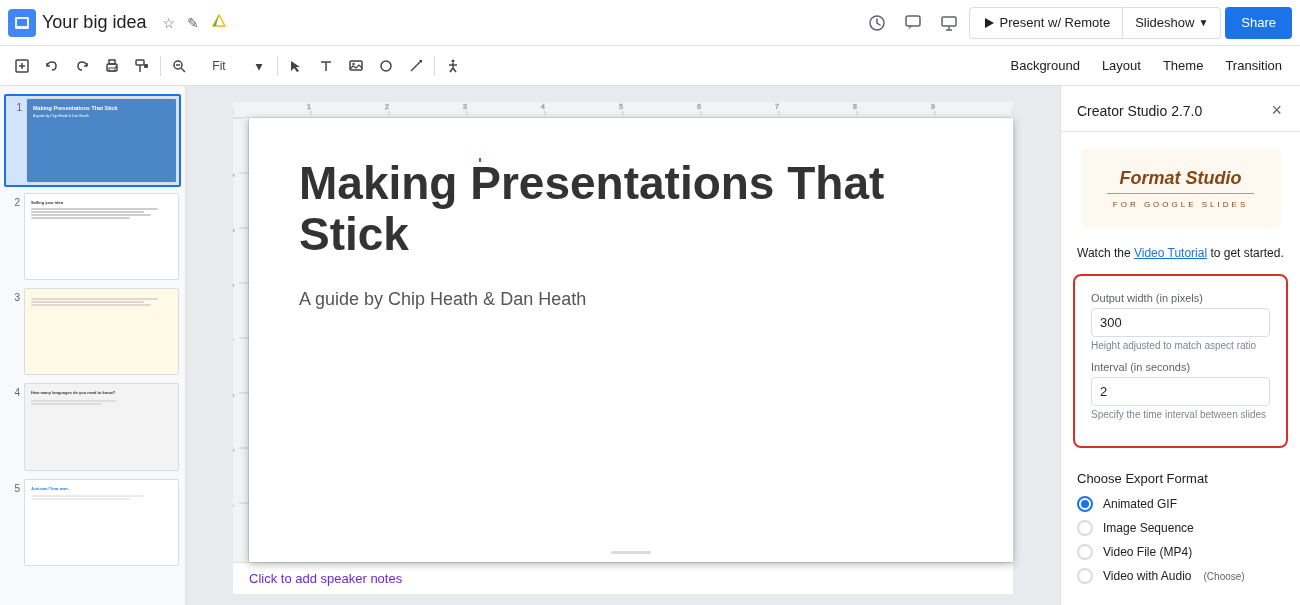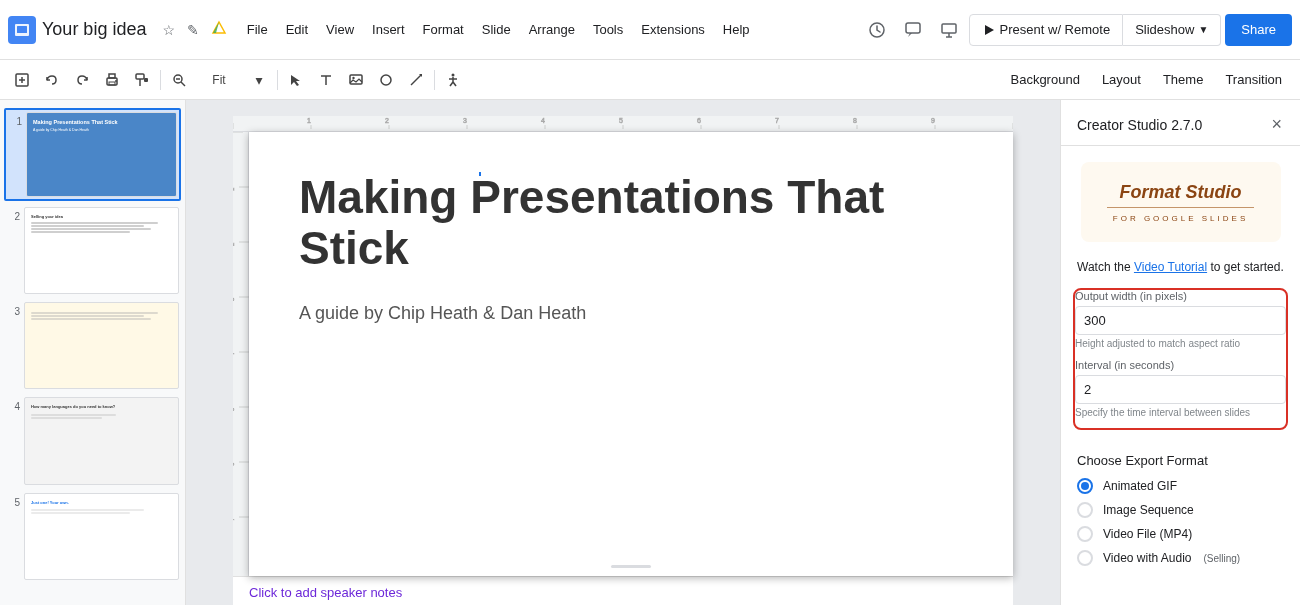--- a/index.html
+++ b/index.html
@@ -5,21 +5,21 @@
     * { box-sizing: border-box; margin: 0; padding: 0; }
     body { font-family: 'Arial', sans-serif; background: #f0f0f0; width: 1300px; height: 605px; overflow: hidden; display: flex; flex-direction: column; }
 
     
     .menu-bar {
       background: #ffffff;
       border-bottom: 1px solid #e0e0e0;
       display: flex;
       align-items: center;
       padding: 0 8px;
-      height: 60px;
+      height: 46px;
       gap: 4px;
     }
     .app-logo {
       display: flex;
       align-items: center;
       gap: 6px;
       margin-right: 8px;
     }
     .app-icon {
       width: 28px;
@@ -339,21 +339,21 @@
     .cs-watch-link {
       color: #1a73e8;
       text-decoration: underline;
       cursor: pointer;
     }
 
     .cs-form-section {
       margin: 0 12px;
       border: 2px solid #d93025;
       border-radius: 8px;
-      padding: 0;
+      padding: 16px;
       background: #fff;
     }
     .cs-field-label {
       font-size: 11px;
       color: #5f6368;
       margin-bottom: 4px;
     }
     .cs-field-input {
       width: 100%;
       border: 1px solid #dadce0;
@@ -432,32 +432,20 @@
   </div>
   <span class="star-icon">☆</span>
   <span class="rename-icon">✎</span>
   <span class="drive-icon">
     <svg width="16" height="16" viewBox="0 0 16 16">
       <polygon points="8,2 14,13 2,13" fill="none" stroke="#fbbc04" stroke-width="1.5"></polygon>
       <polygon points="2,13 8,2 5,13" fill="#34a853" opacity="0.8"></polygon>
     </svg>
   </span>
 
-  <div class="menu-items">
-    <span class="menu-item">File</span>
-    <span class="menu-item">Edit</span>
-    <span class="menu-item">View</span>
-    <span class="menu-item">Insert</span>
-    <span class="menu-item">Format</span>
-    <span class="menu-item">Slide</span>
-    <span class="menu-item">Arrange</span>
-    <span class="menu-item">Tools</span>
-    <span class="menu-item">Extensions</span>
-    <span class="menu-item">Help</span>
-  </div>
 
   <div class="spacer"></div>
 
   <div class="toolbar-right">
 
     <button class="btn-icon">
       <svg width="18" height="18" viewBox="0 0 18 18">
         <circle cx="9" cy="9" r="7" fill="none" stroke="#5f6368" stroke-width="1.5"></circle>
         <polyline points="9,5 9,9 12,11" fill="none" stroke="#5f6368" stroke-width="1.5" stroke-linecap="round"></polyline>
       </svg>
@@ -794,18 +782,18 @@
       </div>
 
       <div class="cs-radio-item">
         <div class="cs-radio unselected"></div>
         <span class="cs-radio-label">Video File (MP4)</span>
       </div>
 
       <div class="cs-radio-item">
         <div class="cs-radio unselected"></div>
         <span class="cs-radio-label">Video with Audio</span>
-        <span class="cs-premium-badge">(Selling)</span>
+        <span class="cs-premium-badge">(Choose)</span>
       </div>
     </div>
   </div>
 
 </div>
 
 </body></html>

